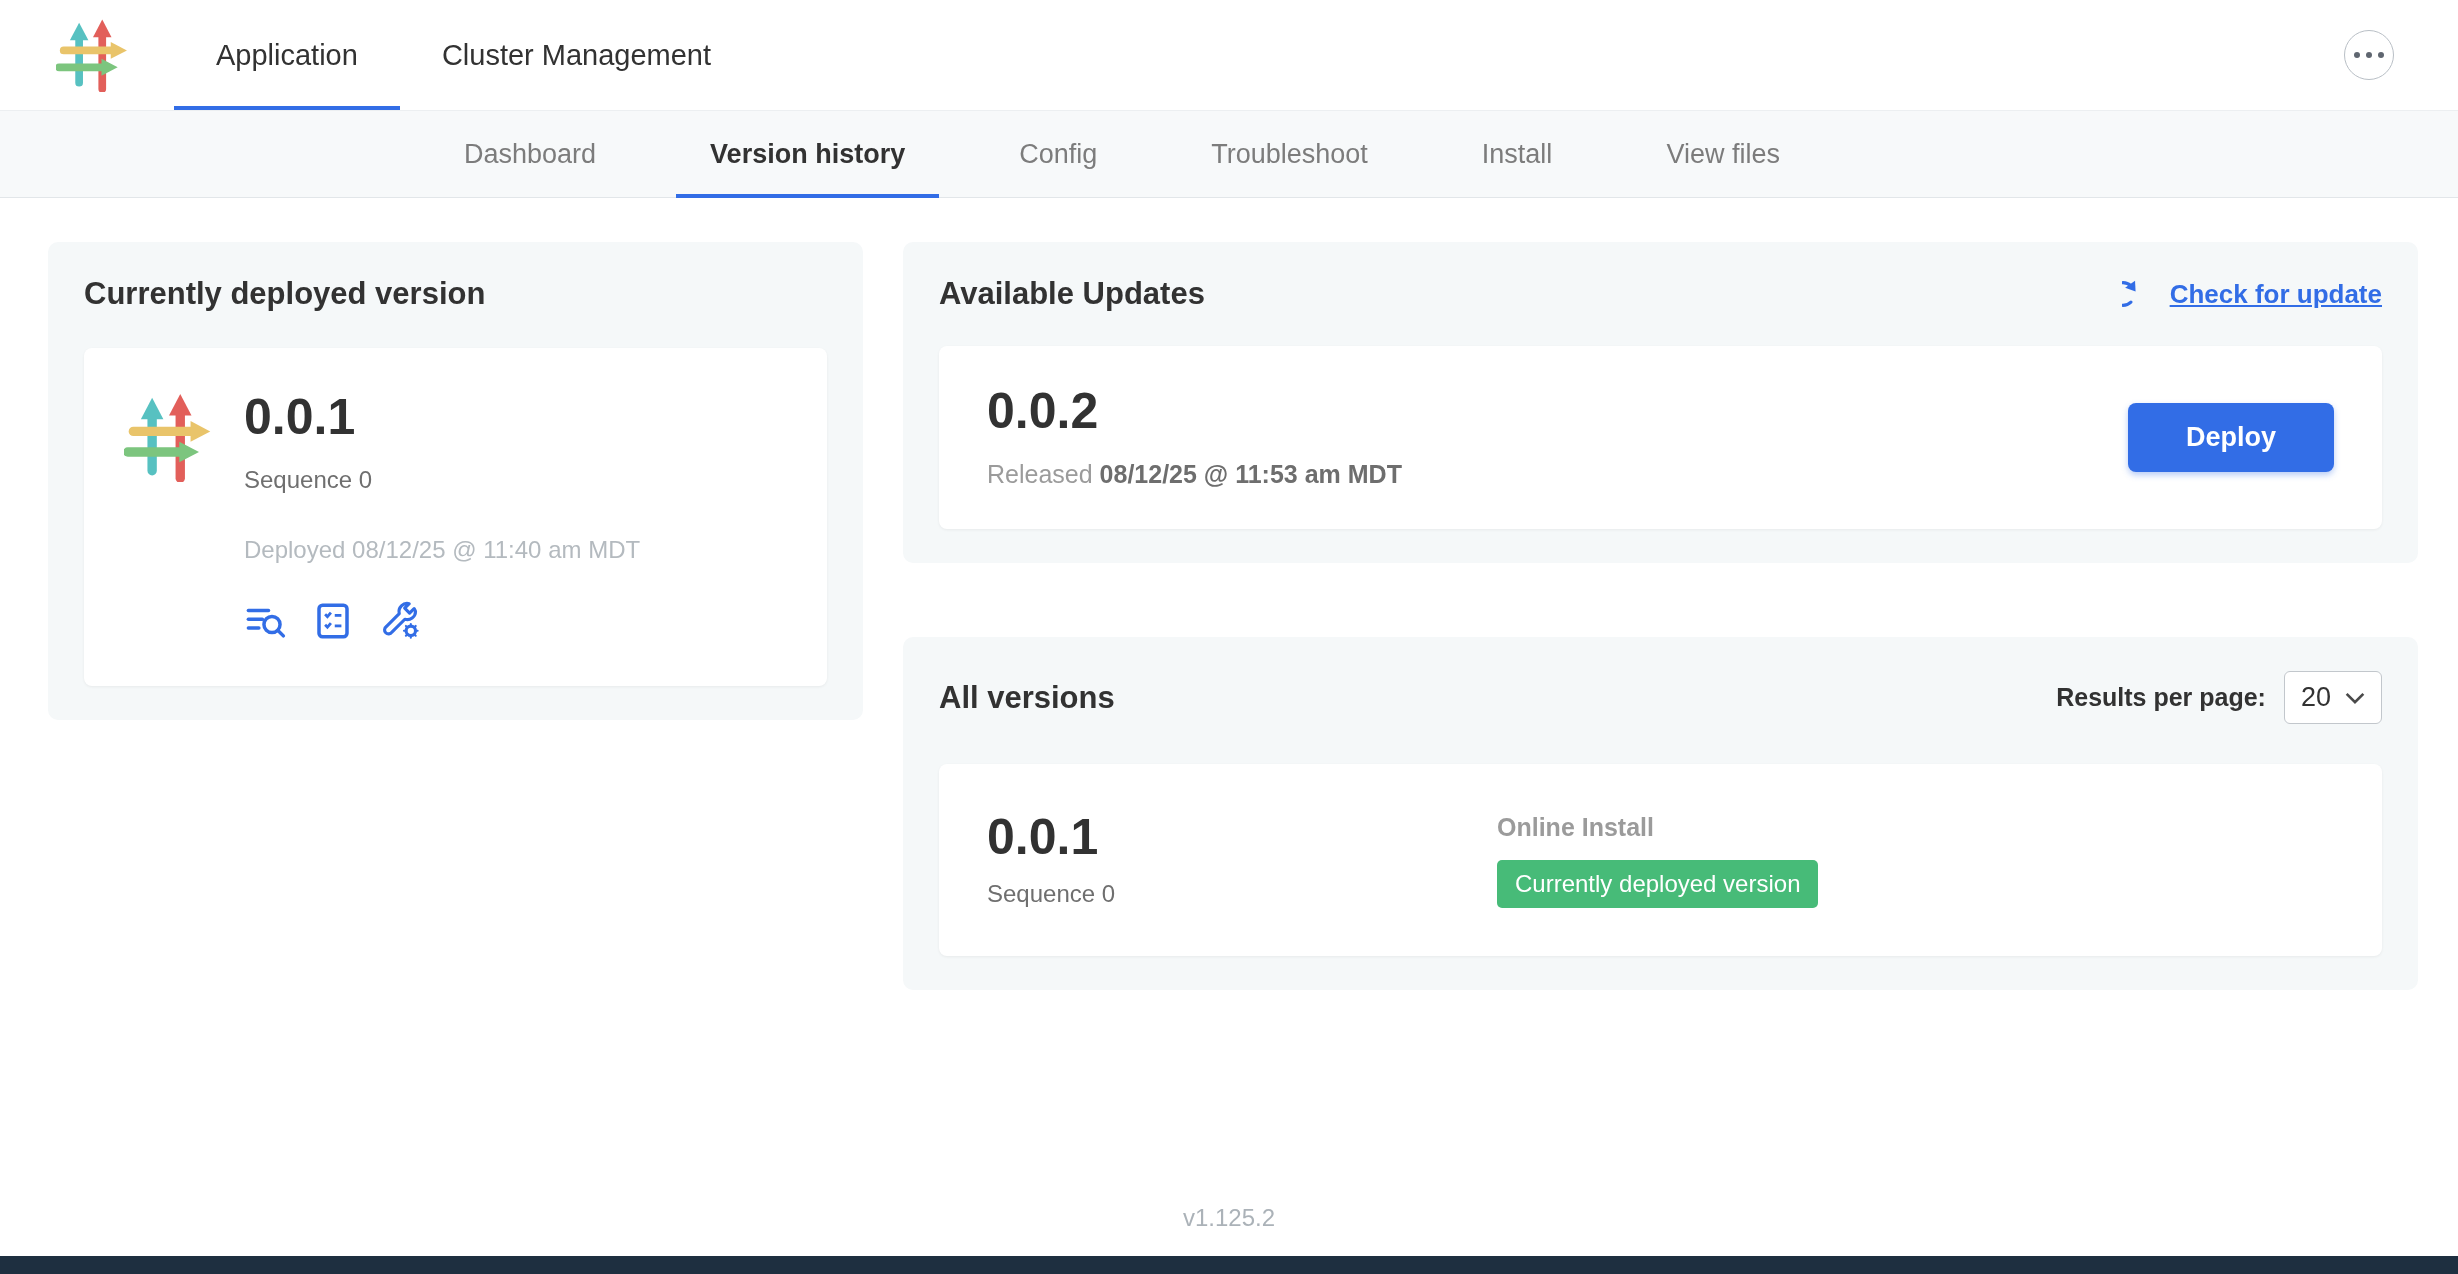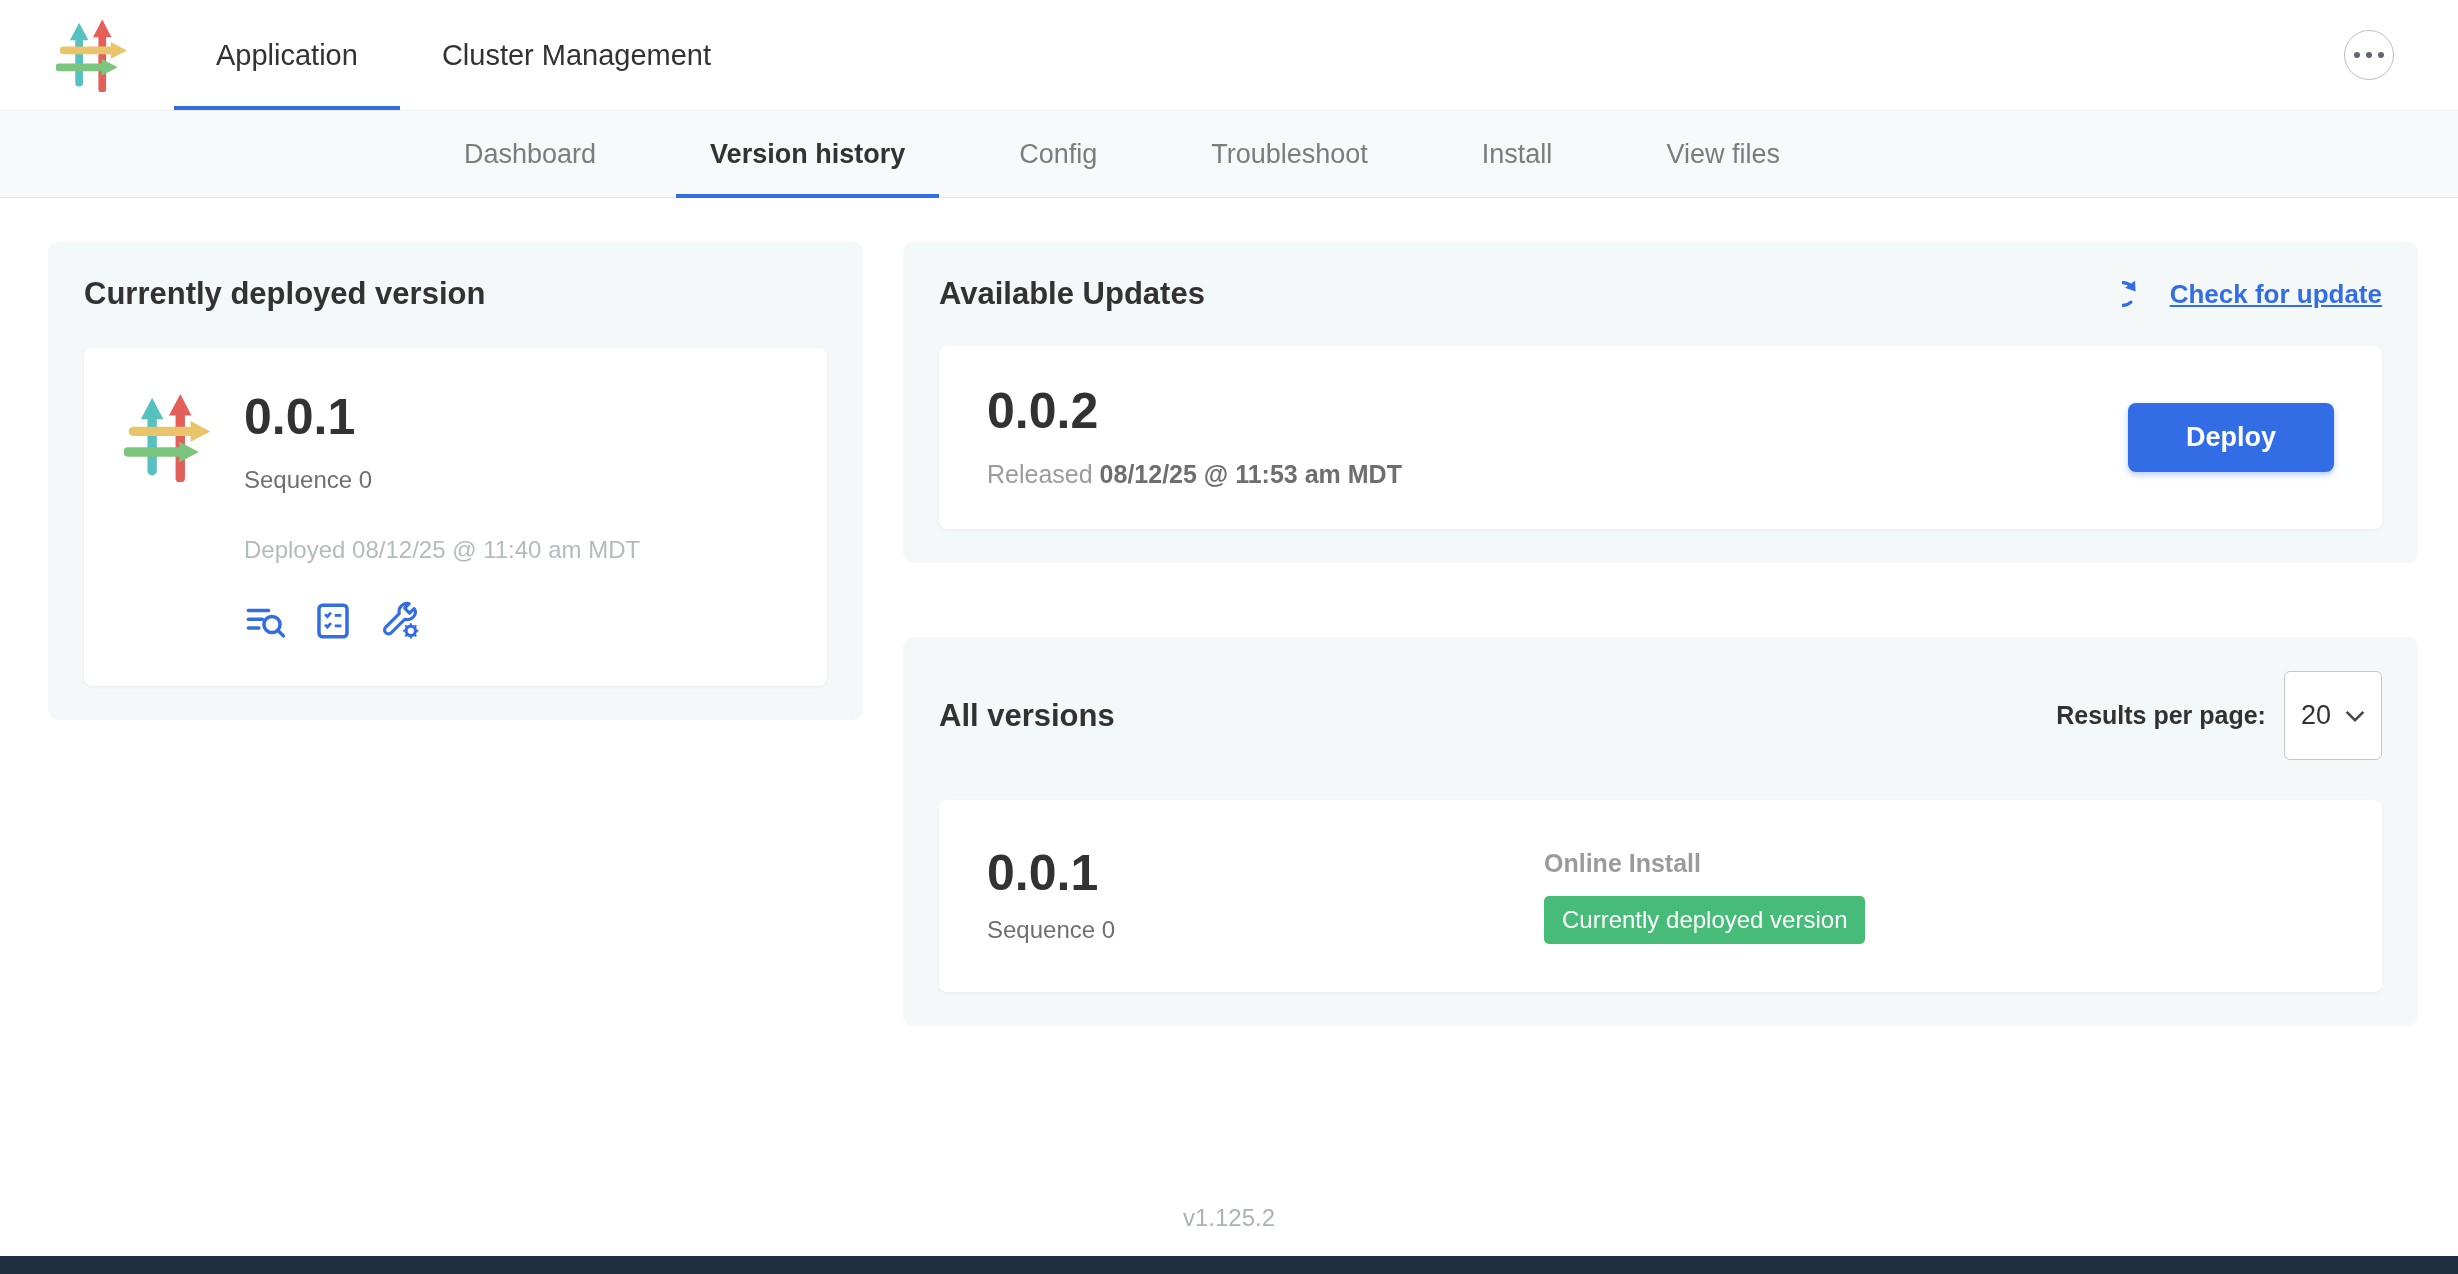--- a/index.html
+++ b/index.html
@@ -46,27 +46,27 @@
   .refresh-icon { width:34px; height:34px; color:#326de6; }
 
   .update-inner { margin-top:34px; padding:40px 48px; display:flex; align-items:center; }
   .big-version { font-size:50px; font-weight:700; line-height:1; }
   .update-release { margin-top:24px; font-size:25px; color:#9b9b9b; }
   .update-release .rel-date { font-weight:700; color:#6e6e6e; }
   .deploy-btn { margin-left:auto; background:#326de6; color:#fff; border:none; border-radius:8px; font-size:27px; font-weight:700; padding:19px 58px; cursor:pointer; font-family:inherit; box-shadow:0 3px 6px rgba(50,109,230,.35); }
 
   .allv-head-right { display:flex; align-items:center; gap:18px; }
   .rpp-label { font-size:25px; font-weight:700; color:#323232; }
-  .rpp-select { display:flex; align-items:center; gap:14px; background:#fff; border:1px solid #c2c7cc; border-radius:6px; padding:28px 16px; font-size:27px; color:#323232; cursor:pointer; }
+  .rpp-select { display:flex; align-items:center; gap:14px; background:#fff; border:1px solid #c2c7cc; border-radius:6px; padding:10px 16px; font-size:27px; color:#323232; cursor:pointer; }
   .chevron-icon { width:20px; height:14px; display:block; }
 
   .version-row { margin-top:40px; padding:48px; display:flex; align-items:center; }
   .vr-left { width:510px; flex:none; }
   .vr-seq { margin-top:18px; font-size:24px; color:#6f6f6f; }
-  .vr-mid { flex:none;margin-left:47px; }
+  .vr-mid { flex:none; }
   .vr-type { font-size:25px; font-weight:700; color:#9b9b9b; }
   .badge { display:inline-block; margin-top:18px; background:#47bb78; color:#fff; font-size:24px; padding:10px 18px; border-radius:5px; }
   .vr-actions { margin-left:auto; display:flex; align-items:center; gap:38px; }
   .vr-actions .icon-btn { width:46px; height:46px; }
   .redeploy-btn { background:#fff; color:#326de6; border:2px solid #326de6; border-radius:8px; font-size:27px; font-weight:700; padding:17px 38px; cursor:pointer; font-family:inherit; }
 
   
   .footer { flex:none; height:92px; display:flex; align-items:flex-end; justify-content:center; padding-bottom:24px; }
   .footer-version { color:#abb2b8; font-size:24px; }
   .bottom-bar { flex:none; height:18px; background:#1e2f40; }

